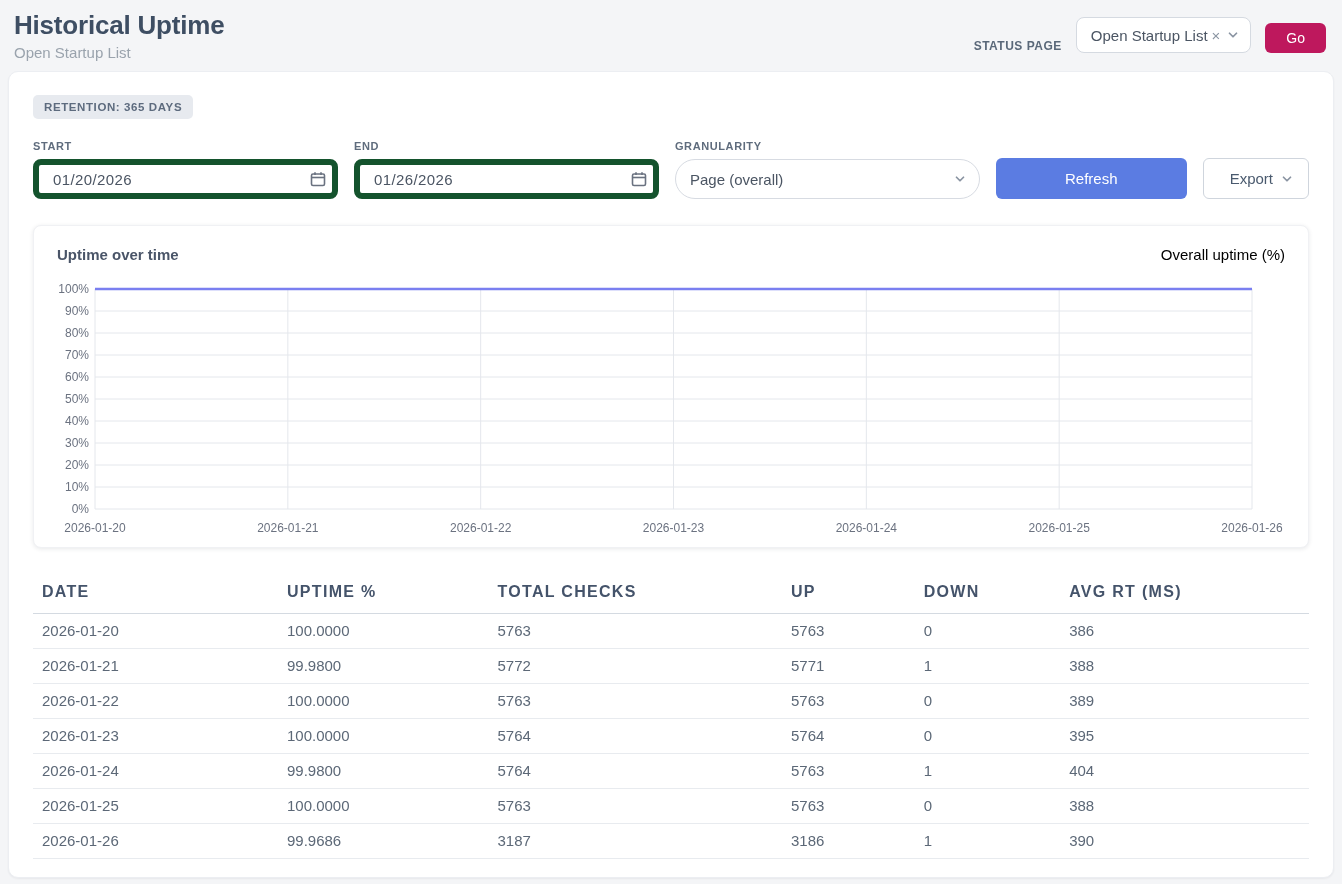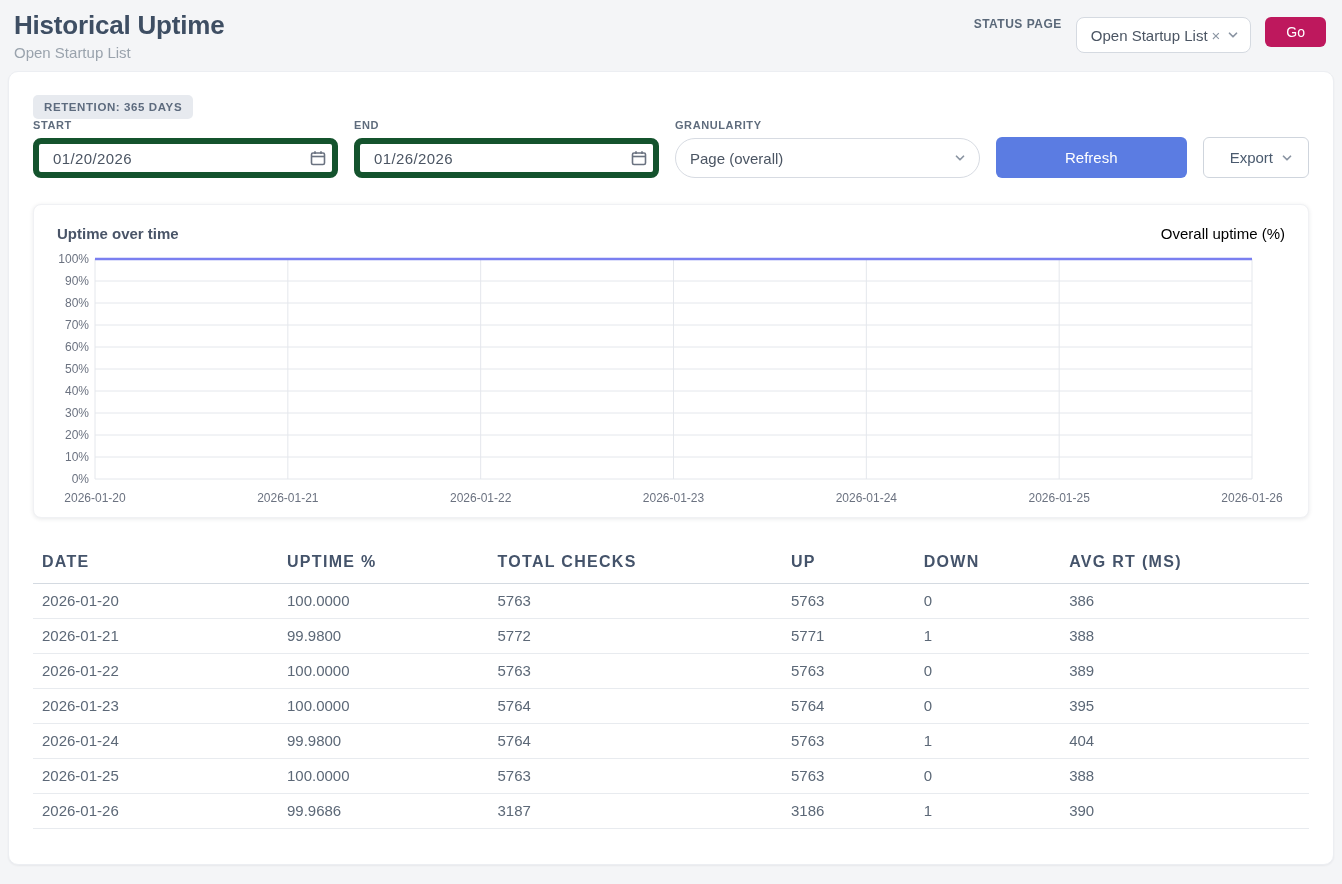--- a/index.html
+++ b/index.html
@@ -13,21 +13,21 @@
 
   
   .page-header {
     display: flex; justify-content: space-between; align-items: flex-start;
     padding: 10px 16px 10px 14px;
   }
   .title-block .title {
     font-size: 26px; font-weight: 700; color: #3e4e63; letter-spacing: -0.2px;
   }
   .title-block .subtitle { font-size: 15px; color: #9aa3ad; margin-top: 3px; }
-  .statuspage-ctrl { display: flex; align-items: flex-start; gap: 14px; margin-top: 7px; }
+  .statuspage-ctrl { display: flex; align-items: flex-end; gap: 14px; margin-top: 7px; }
   .statuspage-label {
     font-size: 12px; font-weight: 600; color: #5a6879; letter-spacing: 0.5px;
   }
   .statuspage-select {
     display: flex; align-items: center; gap: 6px;
     background: #fff; border: 1px solid #d5dae1; border-radius: 8px;
     height: 36px; padding: 0 10px 0 14px; min-width: 166px;
     font-size: 15px; color: #4b5563; cursor: pointer;
   }
   .statuspage-select .clear-x { color: #8a94a2; font-size: 15px; margin-left: -2px; }
@@ -54,21 +54,21 @@
     font-size: 13px; font-weight: 600; font-family: inherit;
     padding: 6px 15px; margin-left: -1px; cursor: pointer;
   }
   .seg-btn:first-child { border-radius: 6px 0 0 6px; margin-left: 0; }
   .seg-btn:last-child { border-radius: 0 6px 6px 0; }
   .retention-badge {
     background: #e7eaef; color: #5d6b7e; font-size: 11.5px; font-weight: 700;
     letter-spacing: 0.6px; padding: 6px 11px; border-radius: 5px;
   }
 
-  .row-filters { display: flex; align-items: flex-end; gap: 16px; }
+  .row-filters { display: flex; align-items: flex-end; gap: 16px; margin-top: 21px; }
   .field { display: flex; flex-direction: column; width: 307px; }
   .field-label {
     font-size: 11px; font-weight: 600; color: #5f6c7d; letter-spacing: 0.6px;
     margin-bottom: 7px;
   }
   .date-wrap { position: relative; }
   .date-input {
     width: 100%; height: 40px; border: 6px solid #14532d; border-radius: 8px;
     padding: 0 40px 0 14px; font-size: 15px; color: #4b5563; font-family: inherit;
     letter-spacing: 0.4px; background: #fff; outline: none;
@@ -89,21 +89,21 @@
     background: #fff; border: 1px solid #cfd5dd; border-radius: 6px; color: #4a5a6e;
     width: 107px; height: 41px; font-size: 15px; font-family: inherit; cursor: pointer; padding-left: 12px;
   }
 
   
   .chart-card {
     margin-top: 26px; border: 1px solid #f0f1f4; border-radius: 8px;
     box-shadow: 0 1px 4px rgba(27,36,50,.10);
     padding: 20px 23px 10px 23px; background: #fff;
   }
-  .chart-head { display: flex; justify-content: space-between; align-items: center; margin-bottom: 7px; }
+  .chart-head { display: flex; justify-content: space-between; align-items: center; margin-bottom: 16px; }
   .chart-title { font-size: 15px; font-weight: 700; color: #4a5568; }
   .chart-legend { font-size: 15px; color: #000000; }
   .chart-box svg { display: block; width: 100%; }
 
   
   .uptime-table { width: 100%; border-collapse: collapse; table-layout: fixed; margin-top: 24px; }
   .uptime-table th {
     text-align: left; font-size: 16px; font-weight: 700; color: #44536a;
     letter-spacing: 1.3px; padding: 11px 8px 12px 9px;
     border-bottom: 1px solid #d4dae1;

